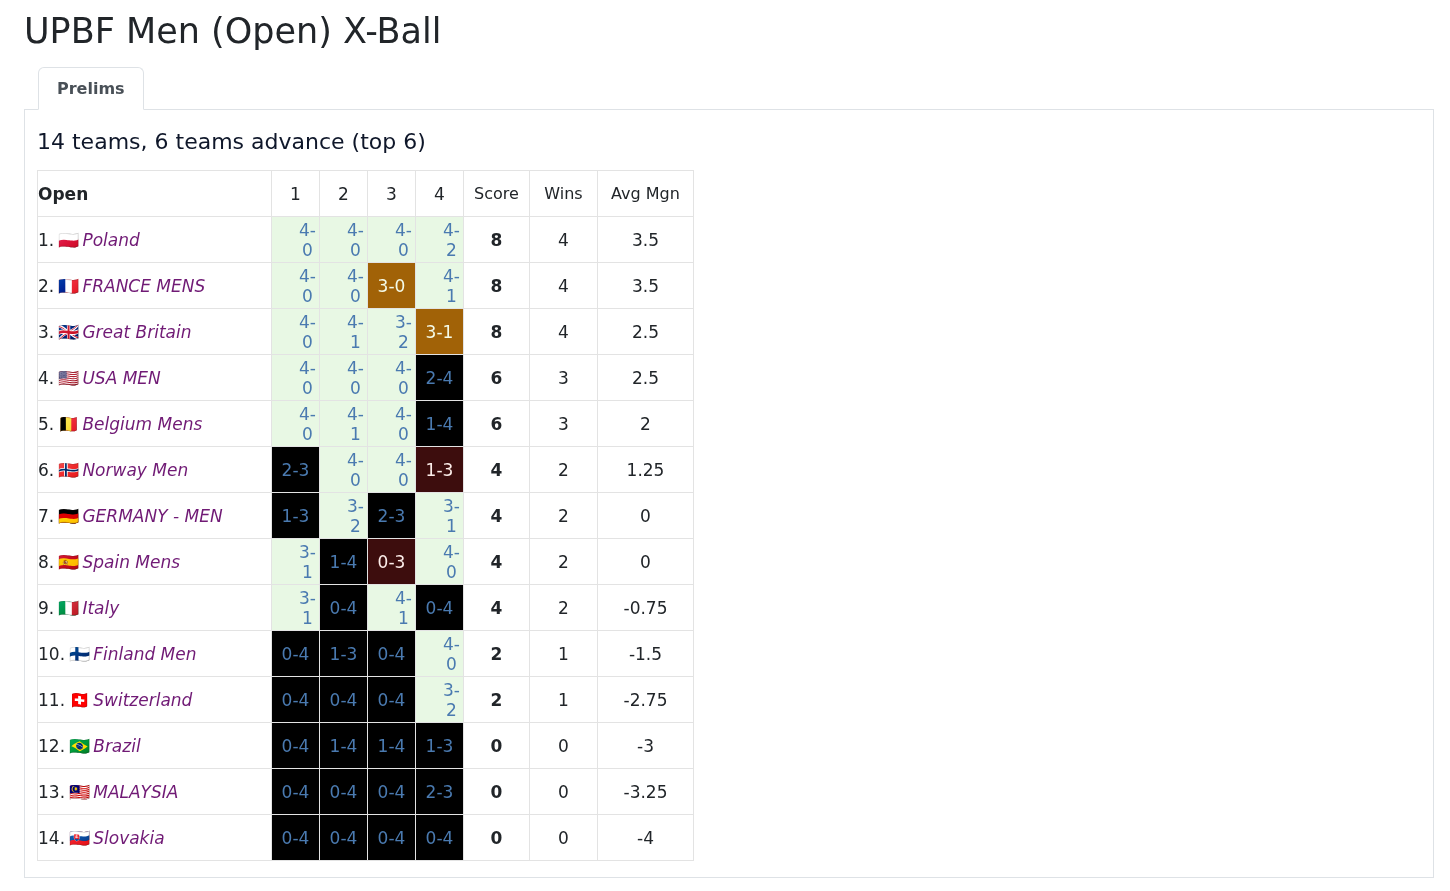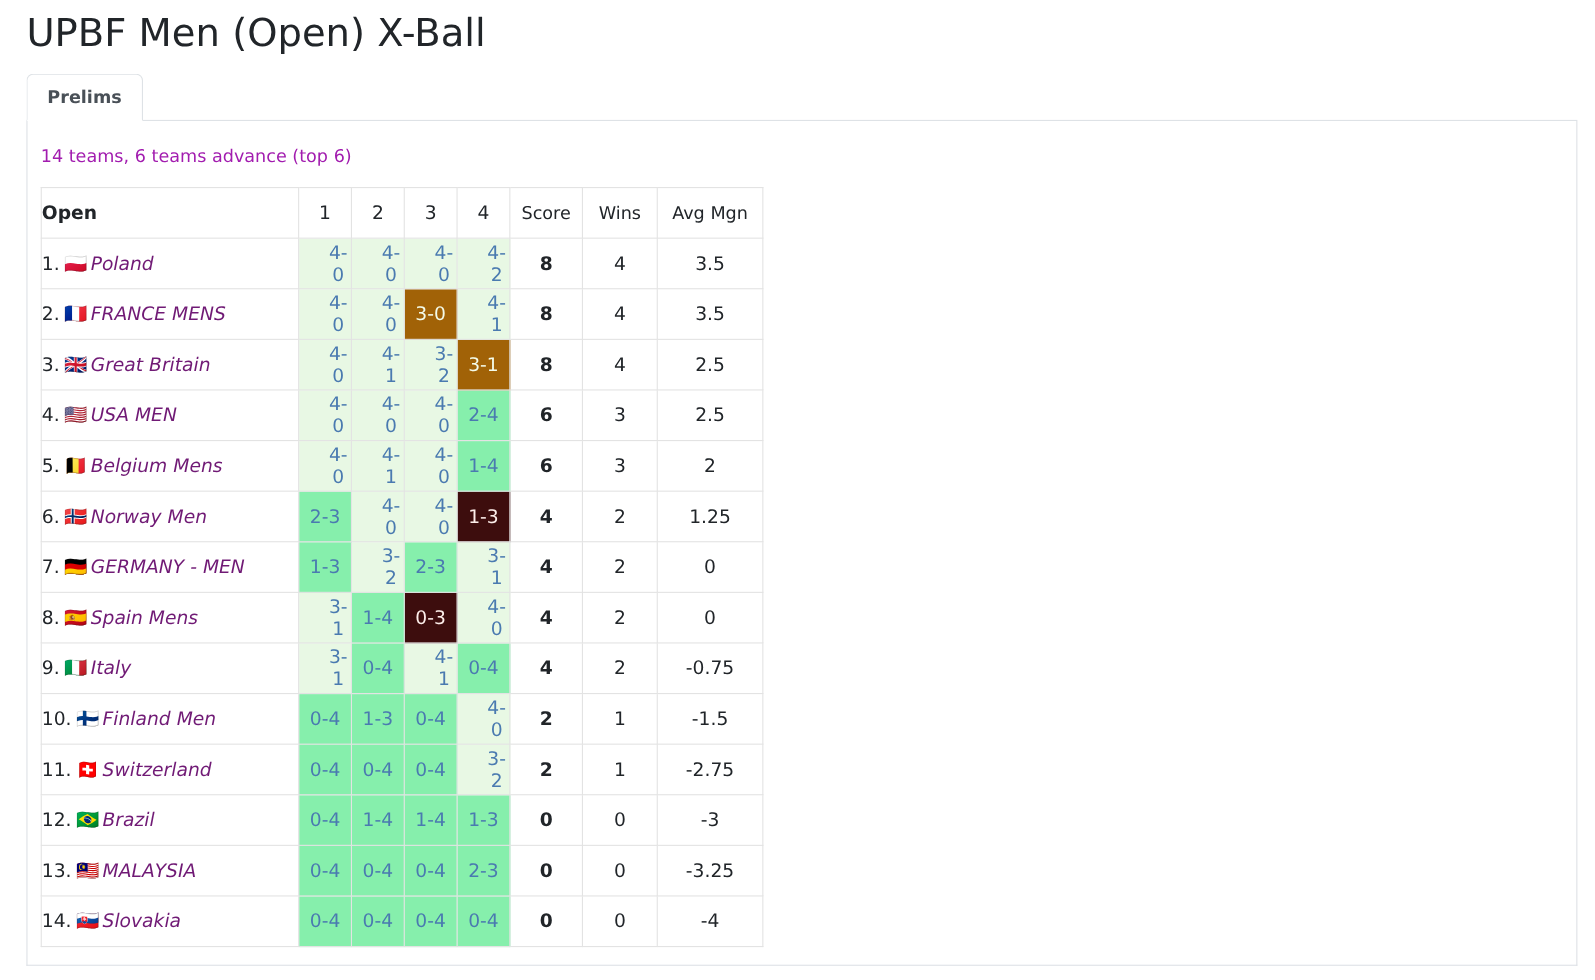--- a/index.html
+++ b/index.html
@@ -54,35 +54,36 @@
     color: #495057;
     font-weight: 700;
     background: #ffffff;
     border: 1px solid #dee2e6;
     border-bottom: 1px solid #ffffff;
     border-radius: 6px 6px 0 0;
     margin-bottom: -1px;
     cursor: pointer;
     position: relative;
     z-index: 2;
+    margin-left: 14px;
   }
 
   .tab-panel {
     border: 1px solid #dee2e6;
     border-top: none;
     width: 1410px;
     box-sizing: border-box;
     height: 768px;
     background: #fff;
     padding: 0;
   }
 
   .panel-caption {
-    font-size: 16px;
-    color: #a21caf;
+    font-size: 22px;
+    color: #0f172a;
     padding: 22px 0 0 12px;
     line-height: 20px;
   }
 
   
   .table-holder {
     padding: 18px 0 0 12px;
   }
   table.standings {
     border-collapse: collapse;
@@ -151,21 +152,21 @@
     color: #701a75;
     font-style: italic;
   }
 
   td.res {
     text-align: center;
     font-size: 17px;
     color: #4a7ab0;
   }
   td.res.win   { background: #e8f8e4; padding-left: 24px; }
-  td.res.loss  { background: #86efac; }
+  td.res.loss  { background: #000000; }
   td.res.bigwin  { background: #a16207; color: #f4fbe9; }
   td.res.bigloss { background: #3d0d0d; color: #fdeeea; }
 
   td.score {
     text-align: center;
     font-weight: 700;
     font-size: 17px;
     color: #212529;
   }
   td.wins, td.avg {

